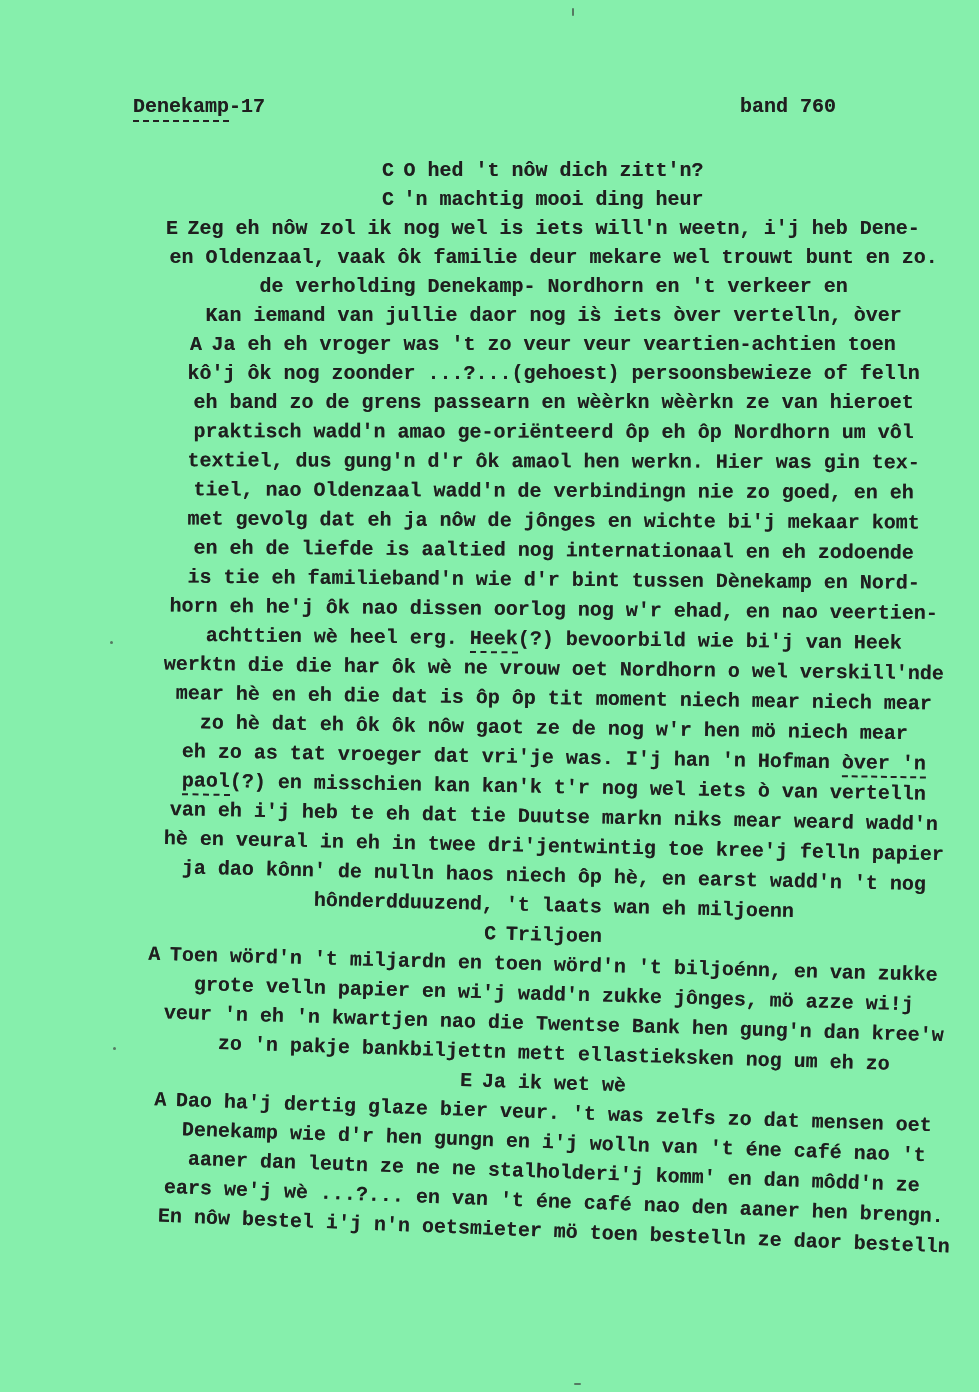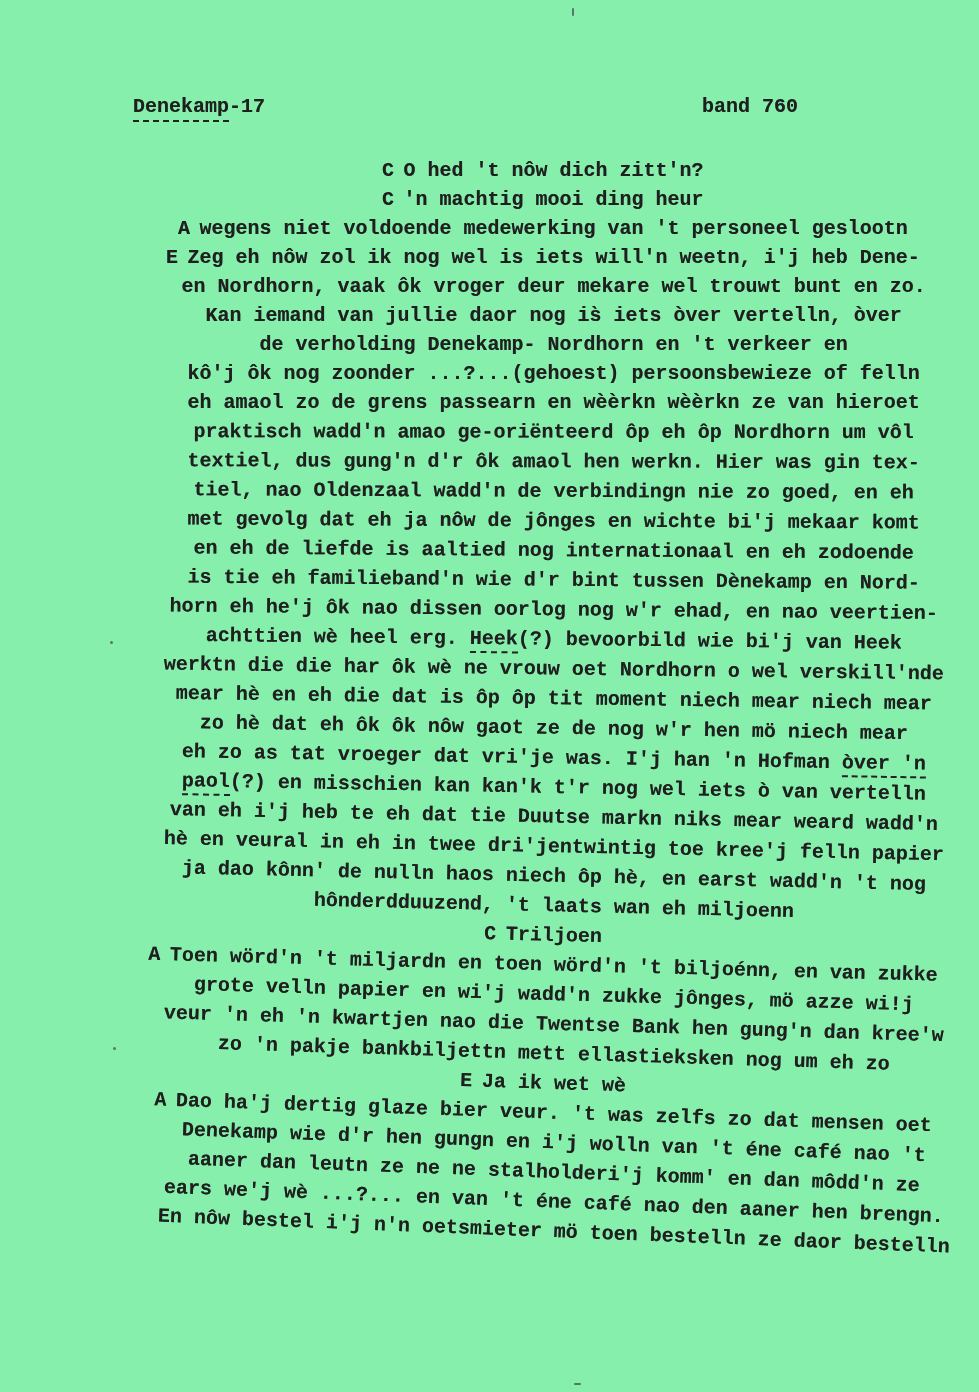--- a/index.html
+++ b/index.html
@@ -32,21 +32,21 @@
     left: 133px;
     top: 0;
     white-space: pre;
   }
   .doc-title .u-main {
     border-bottom: 2px dashed #222;
     padding-bottom: 2px;
   }
   .band-label {
     position: absolute;
-    left: 702px;
+    left: 740px;
     top: 0;
     white-space: pre;
   }
   .transcript {
     position: absolute;
     top: 156px;
     left: 118px;
     width: 840px;
   }
   .turn { position: relative; text-align: center; }
@@ -90,31 +90,29 @@
   </div>
 
   <div class="transcript" id="transcript">
       <div class="turn">
         <div class="line"><span class="speaker">C</span><span>O hed 't nôw dich zitt'n?</span></div>
       </div>
       <div class="turn">
         <div class="line"><span class="speaker">C</span><span>'n machtig mooi ding heur</span></div>
       </div>
       <div class="turn">
-        <div class="line"><span class="speaker">A</span><span>wegens niet voldoende medewerking van 't personeel geslootn</span></div>
+        <div class="line"><span class="speaker">E</span><span>Zeg eh nôw zol ik nog wel is iets will'n weetn, i'j heb Dene-</span></div>
+        <div class="line"><span class="cont-indent"></span><span>en Oldenzaal, vaak ôk familie deur mekare wel trouwt bunt en zo.</span></div>
+        <div class="line"><span class="cont-indent"></span><span>de verholding Denekamp- Nordhorn en 't verkeer en</span></div>
+        <div class="line"><span class="cont-indent"></span><span>Kan iemand van jullie daor nog is̀ iets òver vertelln, òver</span></div>
       </div>
       <div class="turn">
-        <div class="line"><span class="speaker">E</span><span>Zeg eh nôw zol ik nog wel is iets will'n weetn, i'j heb Dene-</span></div>
-        <div class="line"><span class="cont-indent"></span><span>en Nordhorn, vaak ôk vroger deur mekare wel trouwt bunt en zo.</span></div>
-        <div class="line"><span class="cont-indent"></span><span>Kan iemand van jullie daor nog is̀ iets òver vertelln, òver</span></div>
-        <div class="line"><span class="cont-indent"></span><span>de verholding Denekamp- Nordhorn en 't verkeer en</span></div>
-      </div>
-      <div class="turn">
+        <div class="line"><span class="speaker">A</span><span>Ja eh eh vroger was 't zo veur veur veartien-achtien toen</span></div>
         <div class="line"><span class="cont-indent"></span><span>kô'j ôk nog zoonder ...?...(gehoest) persoonsbewieze of felln</span></div>
-        <div class="line"><span class="cont-indent"></span><span>eh amaol zo de grens passearn en wèèrkn wèèrkn ze van hieroet</span></div>
+        <div class="line"><span class="cont-indent"></span><span>eh band zo de grens passearn en wèèrkn wèèrkn ze van hieroet</span></div>
         <div class="line" style="transform: rotate(0.08deg);"><span class="cont-indent"></span><span>praktisch wadd'n amao ge-oriënteerd ôp eh ôp Nordhorn um vôl</span></div>
         <div class="line" style="transform: rotate(0.16deg);"><span class="cont-indent"></span><span>textiel, dus gung'n d'r ôk amaol hen werkn. Hier was gin tex-</span></div>
         <div class="line" style="transform: rotate(0.24deg);"><span class="cont-indent"></span><span>tiel, nao Oldenzaal wadd'n de verbindingn nie zo goed, en eh</span></div>
         <div class="line" style="transform: rotate(0.32deg);"><span class="cont-indent"></span><span>met gevolg dat eh ja nôw de jônges en wichte bi'j mekaar komt</span></div>
         <div class="line" style="transform: rotate(0.4deg);"><span class="cont-indent"></span><span>en eh de liefde is aaltied nog internationaal en eh zodoende</span></div>
         <div class="line" style="transform: rotate(0.48deg);"><span class="cont-indent"></span><span>is tie eh familieband'n wie d'r bint tussen Dènekamp en Nord-</span></div>
         <div class="line" style="transform: rotate(0.56deg);"><span class="cont-indent"></span><span>horn eh he'j ôk nao dissen oorlog nog w'r ehad, en nao veertien-</span></div>
         <div class="line" style="transform: rotate(0.64deg);"><span class="cont-indent"></span><span>achttien wè heel erg. </span><span class="seg-u">Heek</span><span>(?) bevoorbild wie bi'j van Heek</span></div>
         <div class="line" style="transform: rotate(0.72deg);"><span class="cont-indent"></span><span>werktn die die har ôk wè ne vrouw oet Nordhorn o wel verskill'nde</span></div>
         <div class="line" style="transform: rotate(0.8deg);"><span class="cont-indent"></span><span>mear hè en eh die dat is ôp ôp tit moment niech mear niech mear</span></div>

